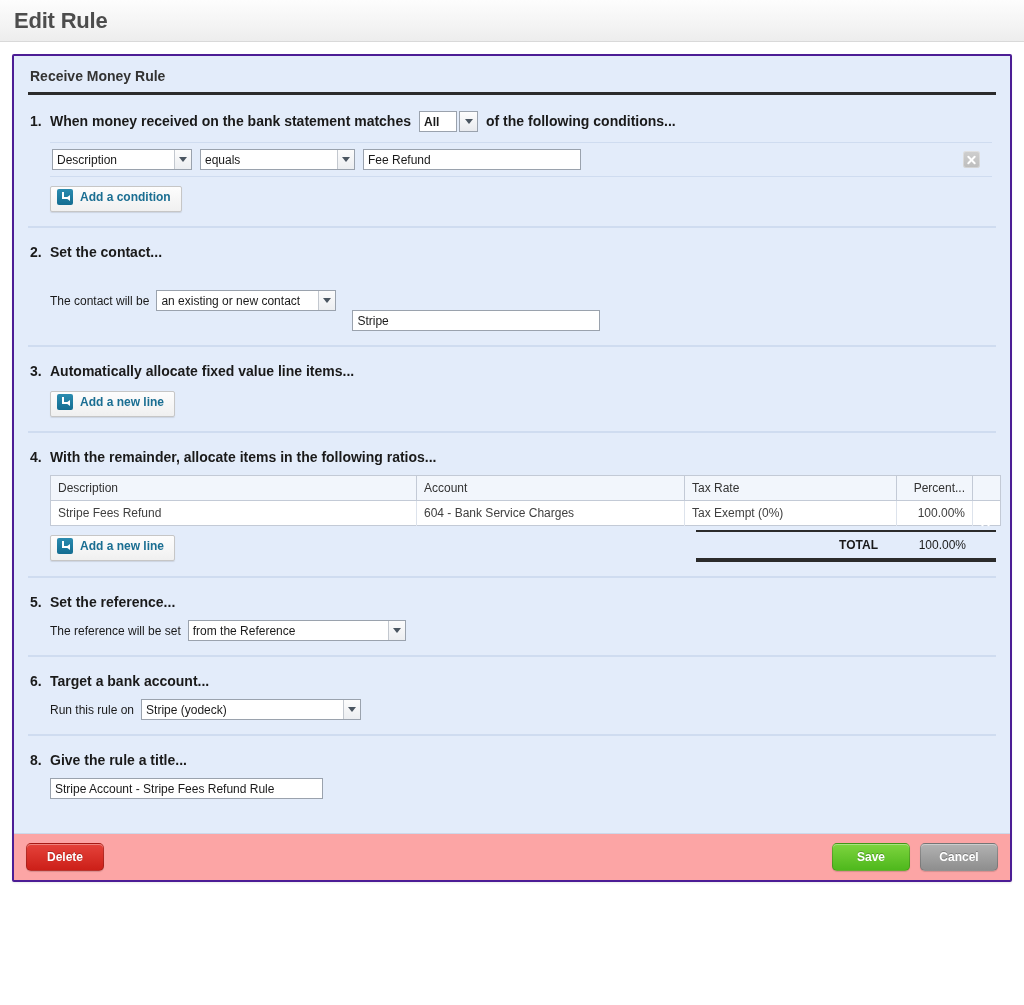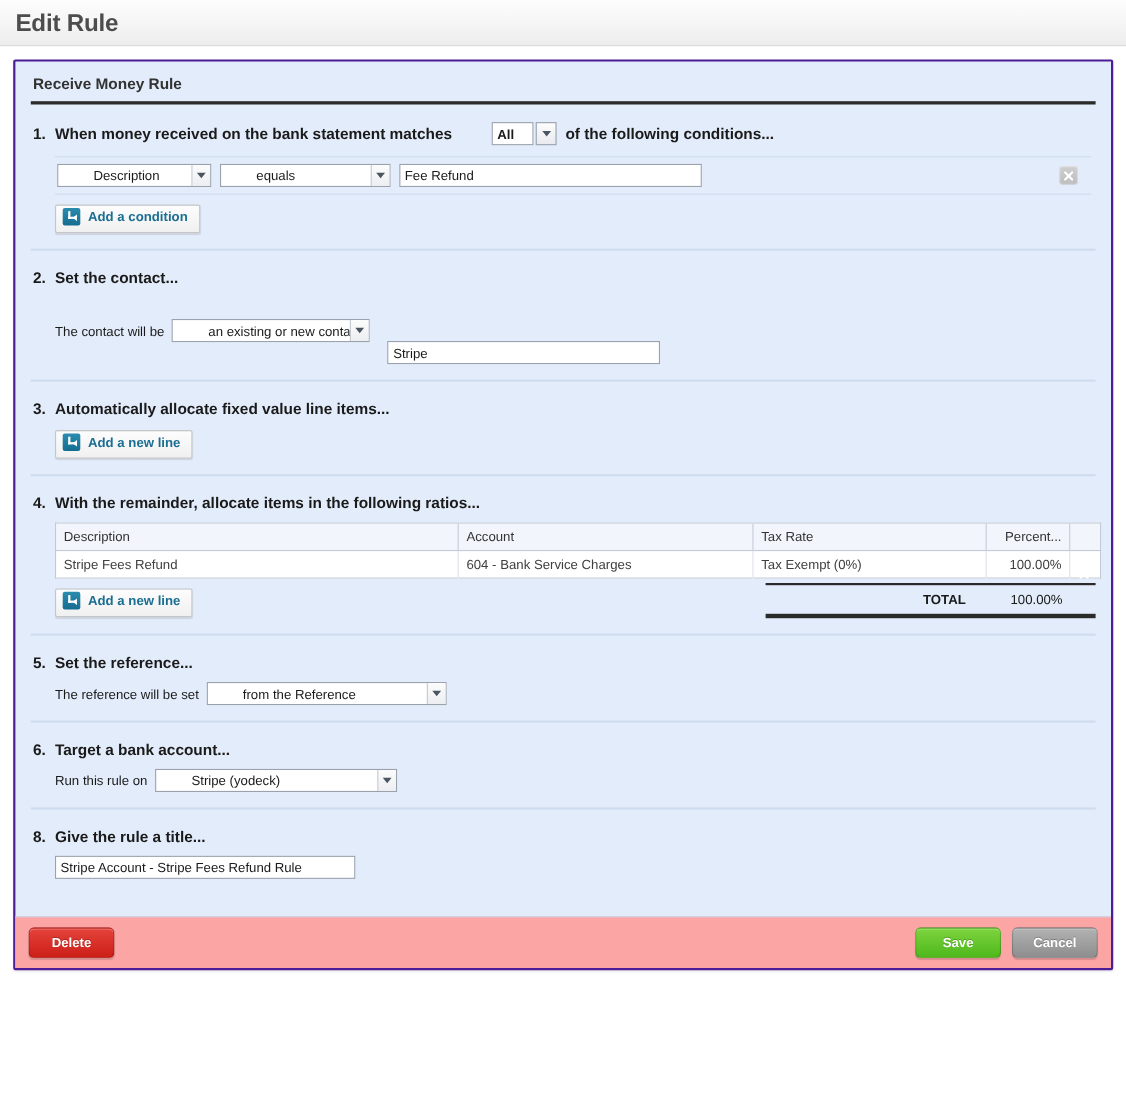--- a/index.html
+++ b/index.html
@@ -77,21 +77,21 @@
     display: inline-flex; align-items: stretch;
     height: 21px;
     border: 1px solid #9aa2ad;
     background: #fff;
   }
   .sel .sel-val {
     flex: 1 1 auto;
     display: flex; align-items: center;
     font-size: 12px; color: #1a1a1a;
     padding: 0 4px;
-    white-space: nowrap; overflow: hidden; margin-left: 28px;
+    white-space: nowrap; overflow: hidden;
   }
   .sel .sel-btn {
     flex: none; width: 17px;
     border-left: 1px solid #c3c8cf;
     background: linear-gradient(to bottom,#fcfcfc,#eceef1);
     display: flex; align-items: center; justify-content: center;
   }
   .caret {
     width: 0; height: 0;
     border-left: 4px solid transparent;
@@ -271,21 +271,21 @@
                 </span>
               </span>
               <span class="gap"></span>
               <span class="sel" style="width:155px">
                 <span class="sel-val">equals</span>
                 <span class="sel-btn">
                   <span class="caret"></span>
                 </span>
               </span>
               <span class="gap"></span>
-              <input class="txt" style="width: 275px;" type="text" value="Fee Refund">
+              <input class="txt" style="width: 218px;" type="text" value="Fee Refund">
               <span class="spacer"></span>
               <span class="x-chip"></span>
             </div>
 
             <div style="margin-top:9px">
               <span class="btn-add">
                 <span class="ico-enter">
                     <span class="arw"></span>
                   </span>
                 <span class="lbl">Add a condition</span>

